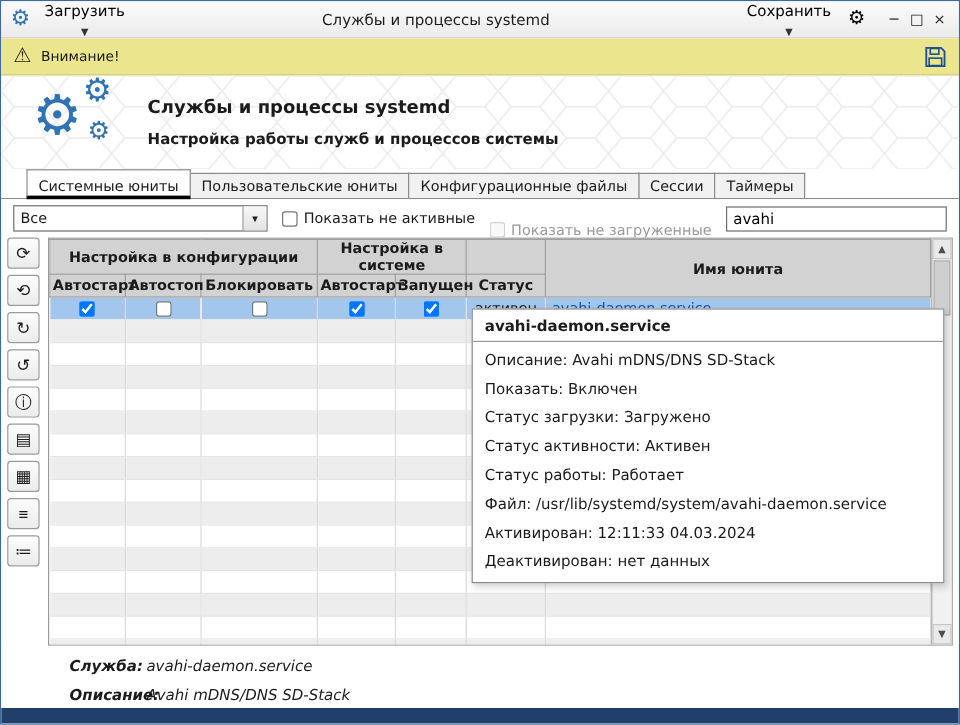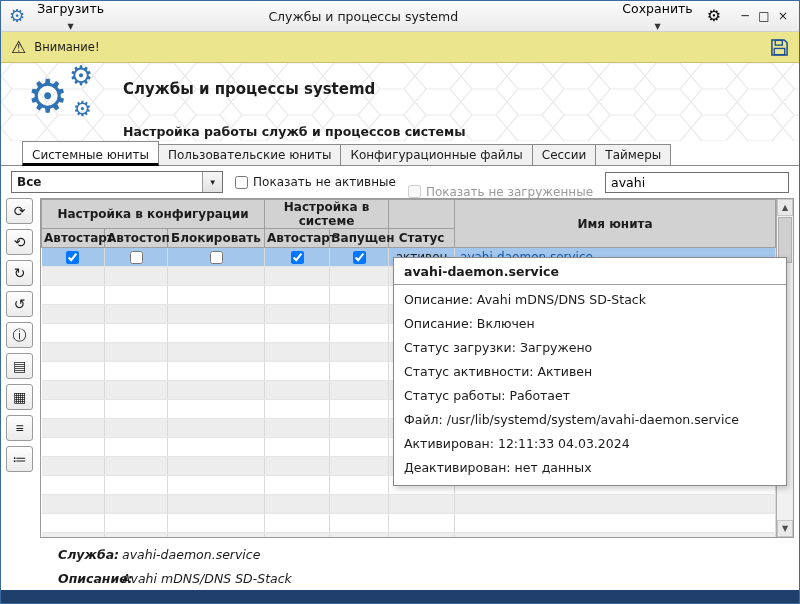--- a/index.html
+++ b/index.html
@@ -27,32 +27,32 @@
 
   
   .hero { height:78px; flex:none; position:relative; overflow:hidden; background:#fff; }
   .hex-bg { position:absolute; inset:0; width:100%; height:100%; }
   .gears { position:absolute; left:26px; top:4px; width:92px; height:70px; color:#2f73b4; }
   .gear-big { position:absolute; left:0; top:6px; font-size:46px; line-height:1; }
   .gear-med { position:absolute; left:42px; top:-5px; font-size:27px; line-height:1; }
   .gear-sm  { position:absolute; left:46px; top:32px; font-size:21px; line-height:1; }
   .hero-text { position:absolute; left:122px; top:17px; }
   .hero-title { font-size:15px; font-weight:bold; }
-  .hero-sub { font-size:12.5px; font-weight:bold; margin-top:26px; }
+  .hero-sub { font-size:12.5px; font-weight:bold; margin-top:10px; }
 
   
   .tabs { flex:none; display:flex; align-items:flex-end; padding-left:21px; height:25px; background:#fff;
           border-bottom:1px solid #8a8a8a; font-size:12px; }
   .tab { border:1px solid #8a8a8a; border-bottom:none; background:#f1f1f1; height:21px; padding:3px 9px 0; margin-right:-1px; white-space:nowrap; }
   .tab.active { background:#fff; height:25px; padding-top:6px; margin-bottom:-1px; border-bottom:3px solid #000000; z-index:2; }
 
   
   .filterbar { flex:none; height:32px; display:flex; align-items:center; gap:12px; padding:0 10px; font-size:12px; background:#fff; }
   .dropdown { width:228px; height:22px; border:1px solid #6f6f6f; display:flex; align-items:center; background:#fff; }
-  .dropdown-value { flex:1; padding-left:5px;font-weight:bold; }
+  .dropdown-value { flex:1; padding-left:5px; }
   .dropdown-btn { width:20px; height:100%; border:none; border-left:1px solid #9a9a9a;
                   background:linear-gradient(#f8f8f8,#e2e2e2); font-size:8px; color:#222;
                   display:flex; align-items:center; justify-content:center; }
   .chk { display:flex; align-items:center; gap:5px; white-space:nowrap; }
   .chk input { width:13px; height:13px; }
   .chk.disabled { color:#9a9a9a;margin-top:19px; }
   .search { margin-left:auto; width:197px; height:21px; border:1px solid #6f6f6f; font:inherit; font-size:12.5px; padding:0 5px; }
 
   
   .main { flex:1; min-height:0; display:flex; padding:0 5px; position:relative; background:#fff; }
@@ -368,21 +368,21 @@
           <div class="scroll-thumb"></div>
         </div>
         <div class="scroll-btn">▼</div>
       </div>
     </div>
 
     <div class="tooltip">
       <div class="tooltip-title">avahi-daemon.service</div>
       <div class="tooltip-body">
         <div class="tooltip-line">Описание: Avahi mDNS/DNS SD-Stack</div>
-        <div class="tooltip-line">Описание: Включен</div>
+        <div class="tooltip-line">Показать: Включен</div>
         <div class="tooltip-line">Статус загрузки: Загружено</div>
         <div class="tooltip-line">Статус активности: Активен</div>
         <div class="tooltip-line">Статус работы: Работает</div>
         <div class="tooltip-line">Файл: /usr/lib/systemd/system/avahi-daemon.service</div>
         <div class="tooltip-line">Активирован: 12:11:33 04.03.2024</div>
         <div class="tooltip-line">Деактивирован: нет данных</div>
       </div>
     </div>
   </div>
 

